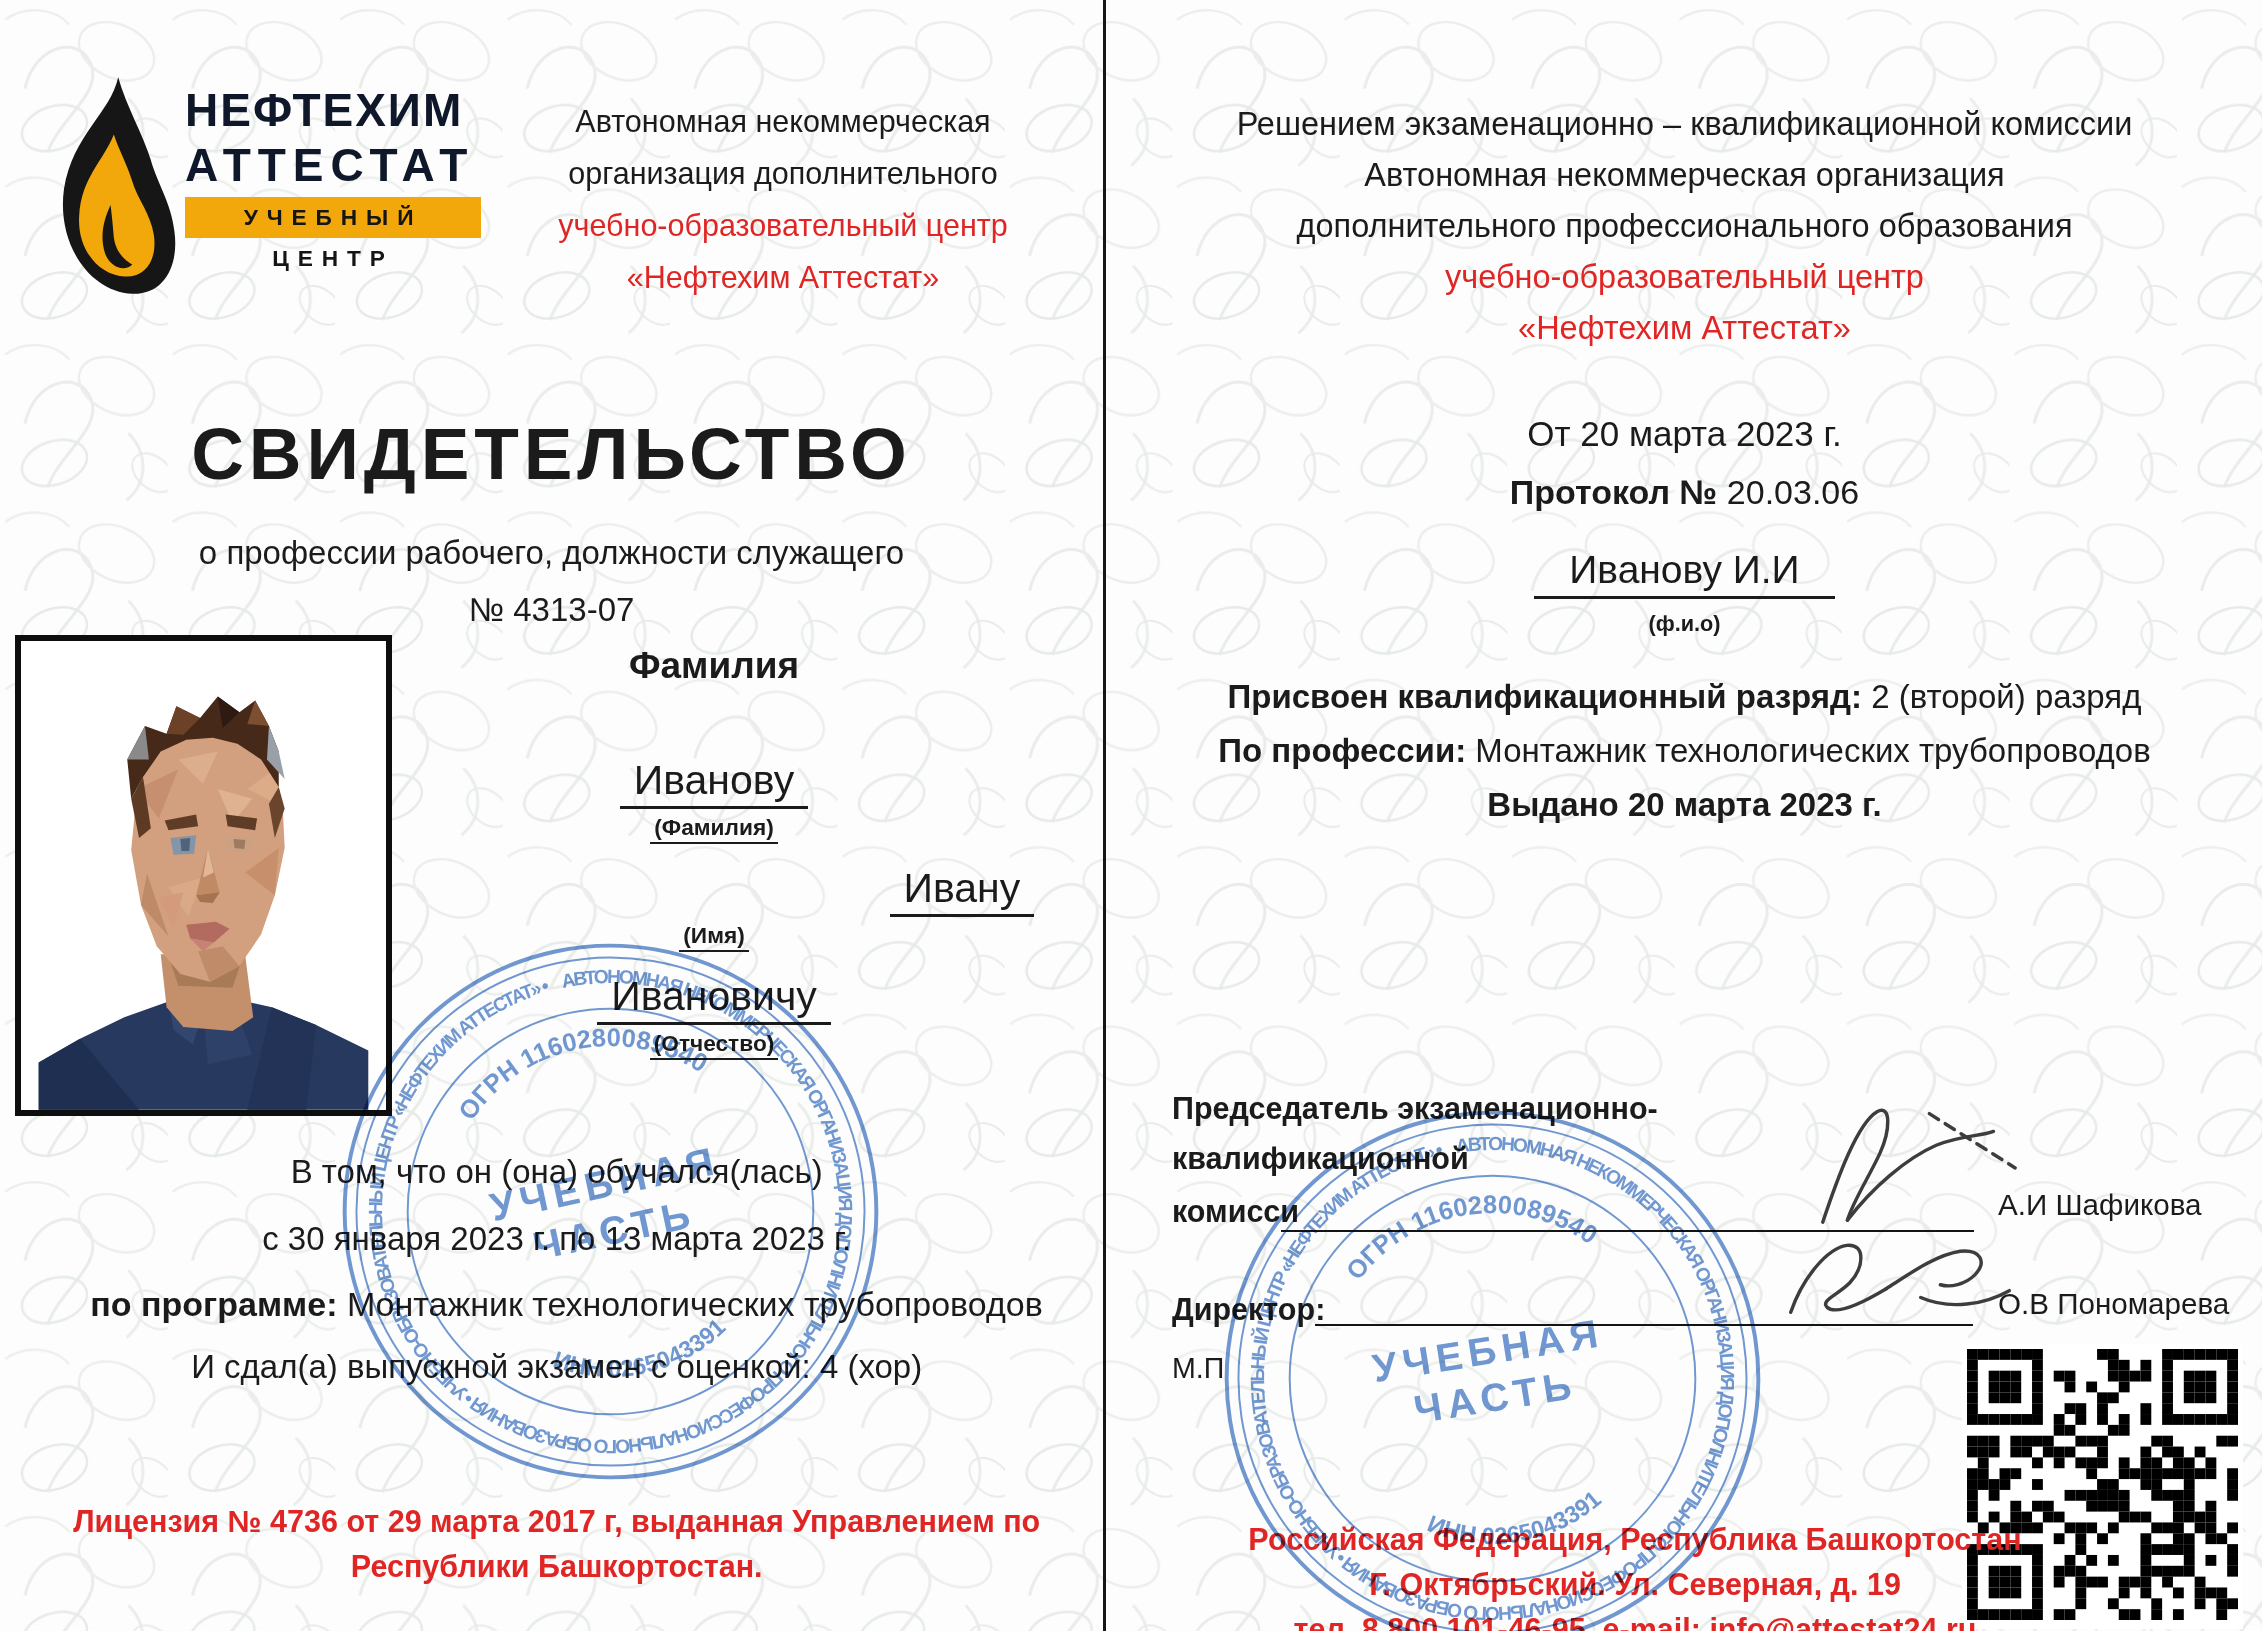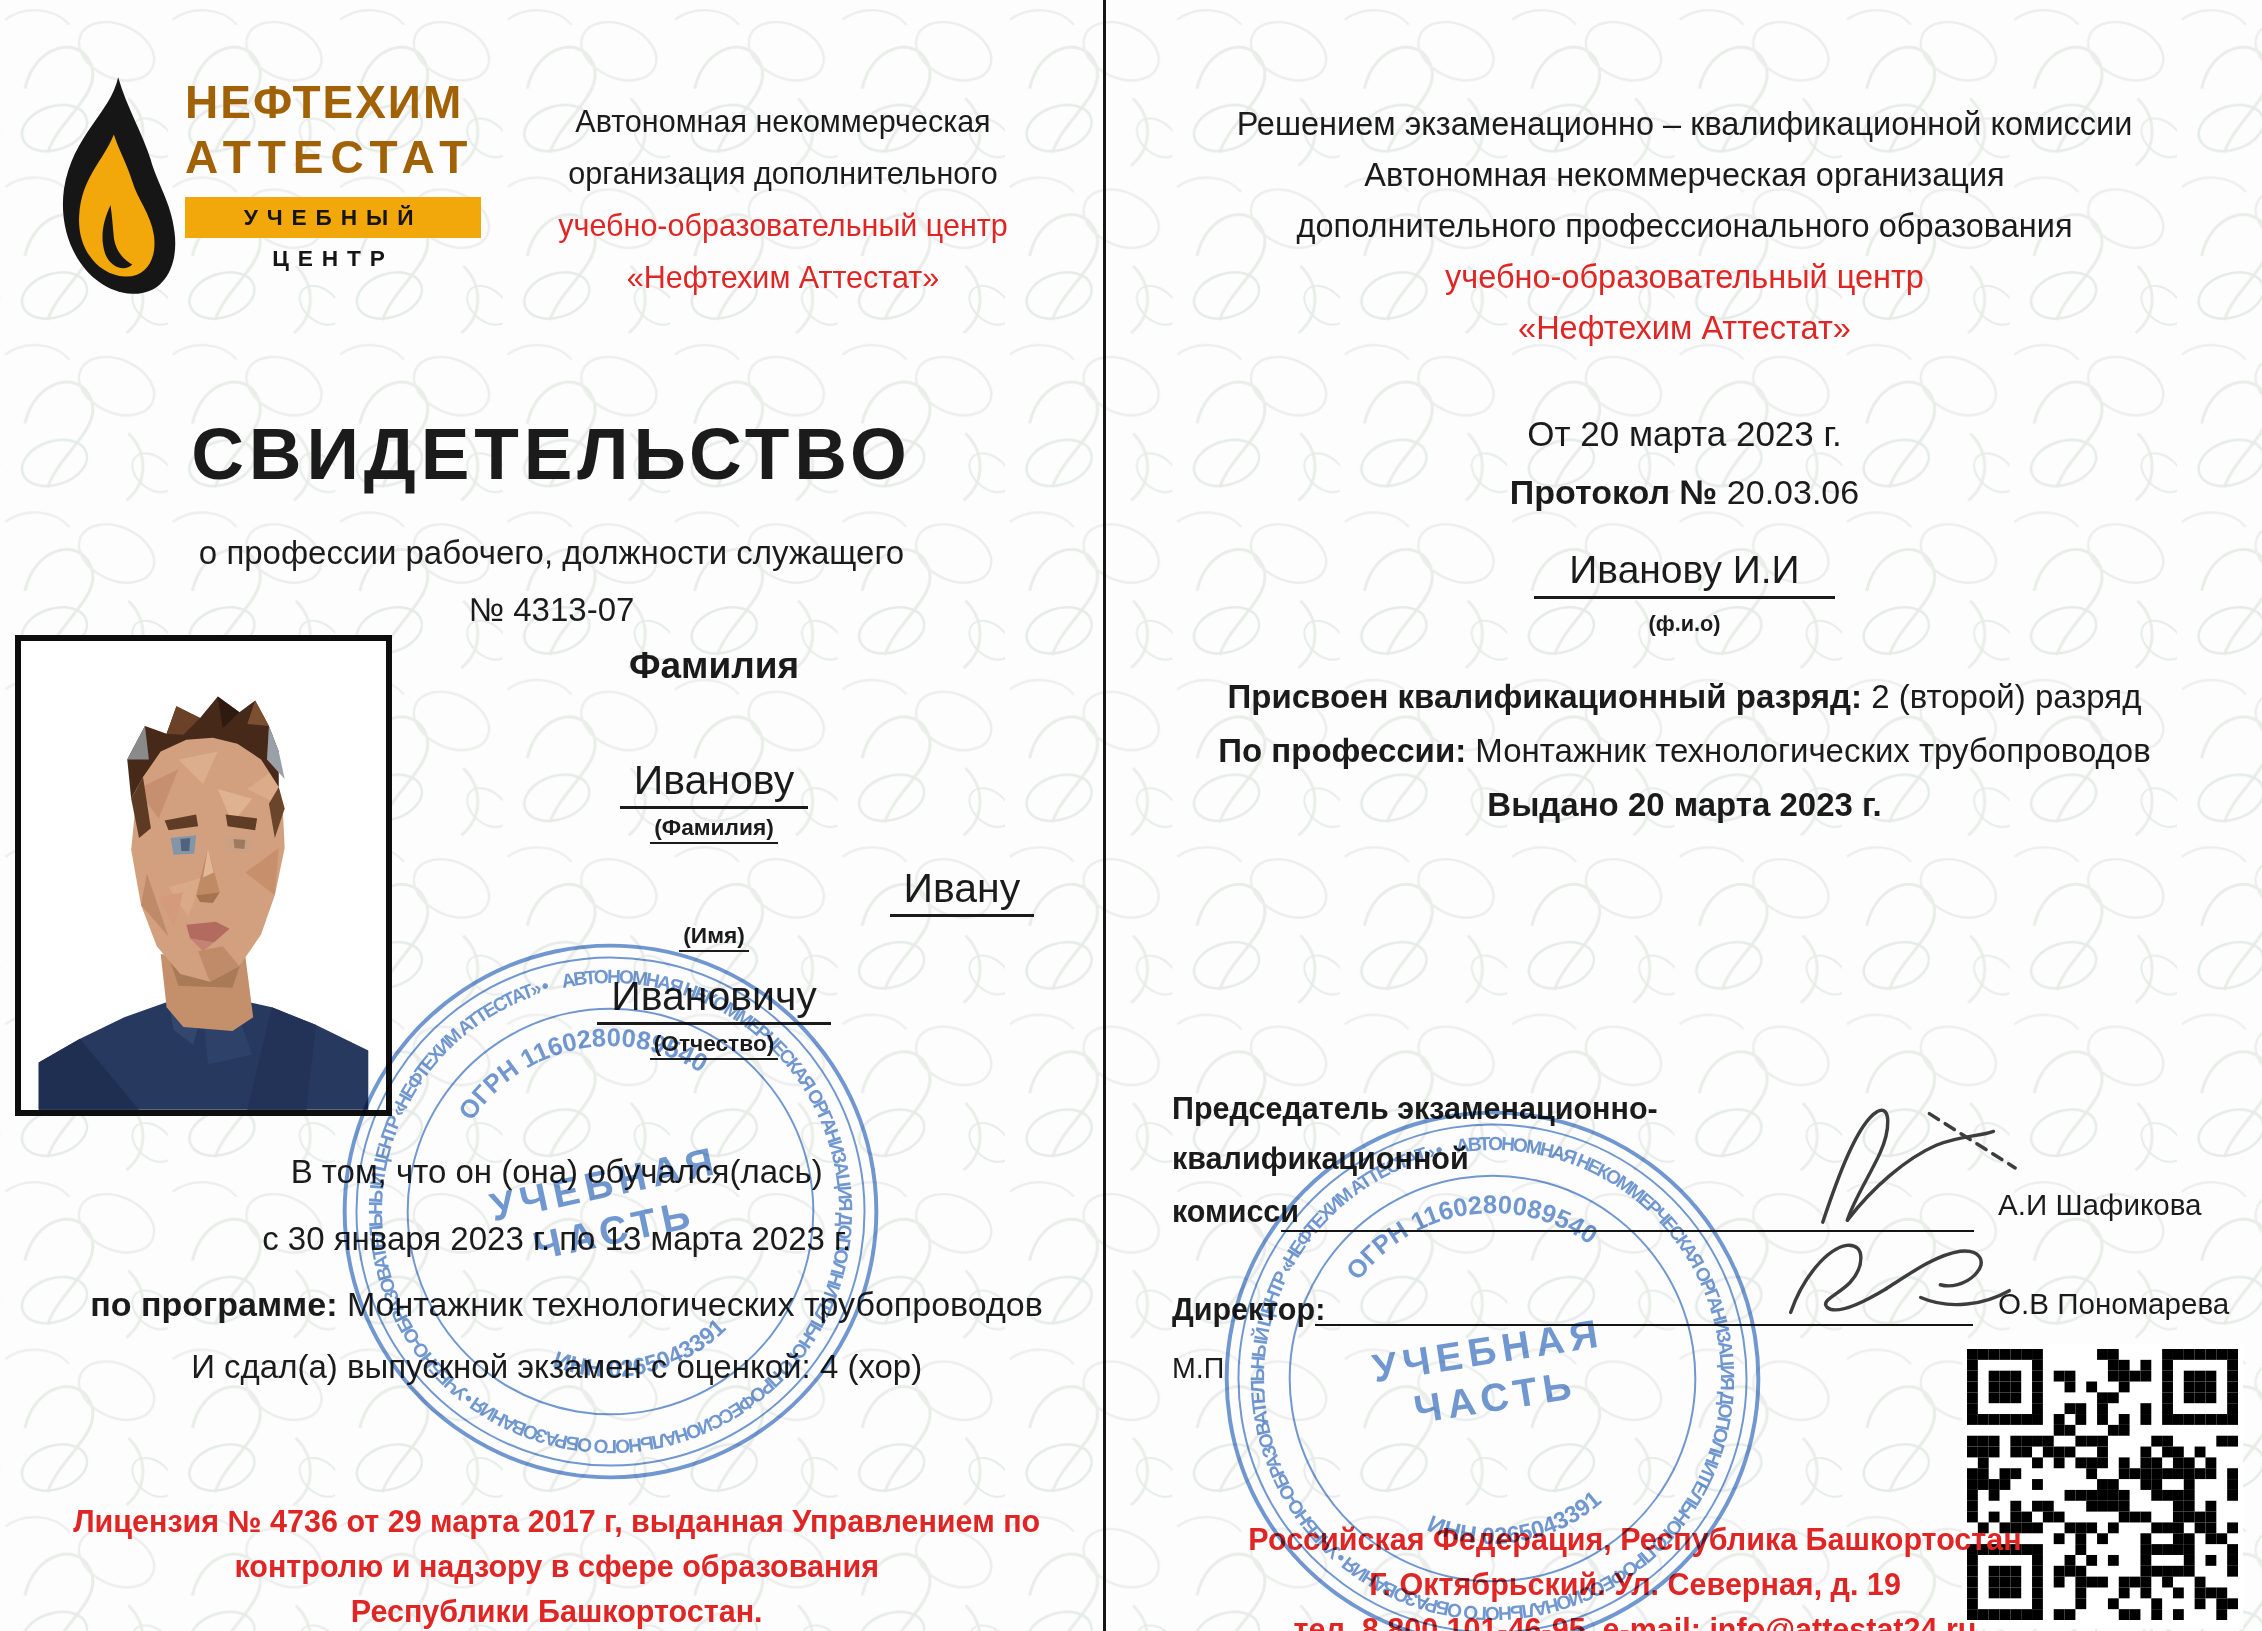--- a/index.html
+++ b/index.html
@@ -8,21 +8,21 @@
     background:#fcfdfc;font-family:"Liberation Sans",sans-serif;color:#1b1b1b;
   }
   .abs{position:absolute;}
   .center{text-align:center;}
   .red{color:#e02525;}
   .bold{font-weight:700;}
   .watermark{position:absolute;left:0;top:0;z-index:0;}
   .z1{z-index:2;}
   .divider{position:absolute;left:1103px;top:0;width:3px;height:1631px;background:#161616;z-index:3;}
   
-  .logo-word{font-weight:900;color:#a16207;line-height:1;}
+  .logo-word{font-weight:900;color:#0f172a;line-height:1;margin-top:8px;}
   .logo-banner{background:#f2a70a;color:#151515;font-weight:700;font-size:22.7px;letter-spacing:8.9px;
     text-align:center;line-height:41px;height:41px;}
   .org-line{font-size:30.5px;line-height:52px;}
   .title{font-size:73px;font-weight:700;letter-spacing:4.9px;}
   .sub{font-size:33px;}
   .issued{font-size:37px;font-weight:700;}
   .fio-name{font-size:41px;display:inline-block;border-bottom:3px solid #1b1b1b;padding:0 13.8px 2px 13.8px;}
   .fio-cap{font-size:22.7px;font-weight:700;display:inline-block;border-bottom:2px solid #1b1b1b;padding:0 3.9px 1px 3.9px;}
   .bodyline{font-size:33px;}
   .redfoot{font-size:30.5px;font-weight:700;line-height:45px;}
@@ -156,21 +156,20 @@
     <div class="abs z1 center bodyline" style="left:19.7px;top:1153px;width:1074px;">В том, что он (она) обучался(лась)</div>
     <div class="abs z1 center bodyline" style="left:19.7px;top:1220px;width:1074px;">с 30 января 2023 г. по 13 марта 2023 г.</div>
     <div class="abs z1 center bodyline" style="left:15px;top:1285px;width:1103px;font-size:34px;">
       <span class="bold">по программе:</span>
       <span>Монтажник технологических трубопроводов</span>
     </div>
     <div class="abs z1 center bodyline" style="left:19.7px;top:1348px;width:1074px;">И сдал(а) выпускной экзамен с оценкой: 4 (хор)</div>
 
     <div class="abs z1 center redfoot red" style="left:19.7px;top:1499px;width:1074px;">
       <div>Лицензия № 4736 от 29 марта 2017 г, выданная Управлением по</div>
-      <div>контролю и надзору в сфере образования</div>
       <div>Республики Башкортостан.</div>
     </div>
 
     <svg class="abs stamp" style="left:325px;top:926px;" width="571" height="571" viewBox="0 0 580 580">
       <g transform="rotate(-12 290 290)" fill="none" stroke="#3f74c4">
         <circle cx="290" cy="290" r="270" stroke-width="4"></circle>
         <circle cx="290" cy="290" r="258" stroke-width="2"></circle>
         <circle cx="290" cy="290" r="206" stroke-width="2"></circle>
         <defs>
           <path id="s1ring" d="M290,58 a232,232 0 1,1 -0.001,0"></path>

